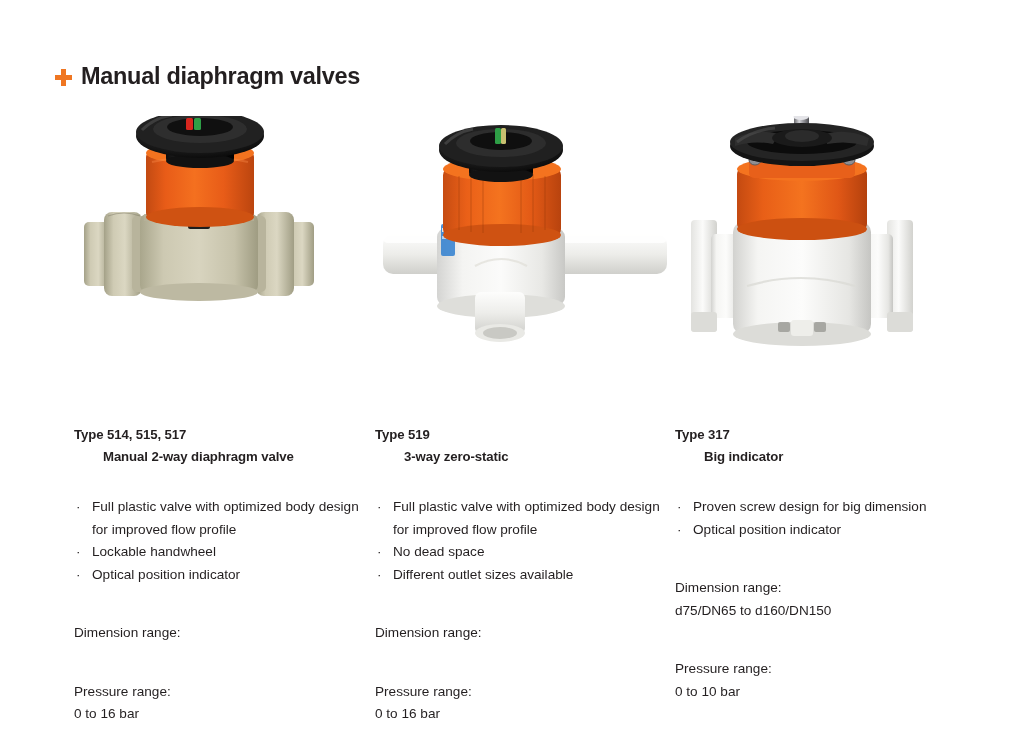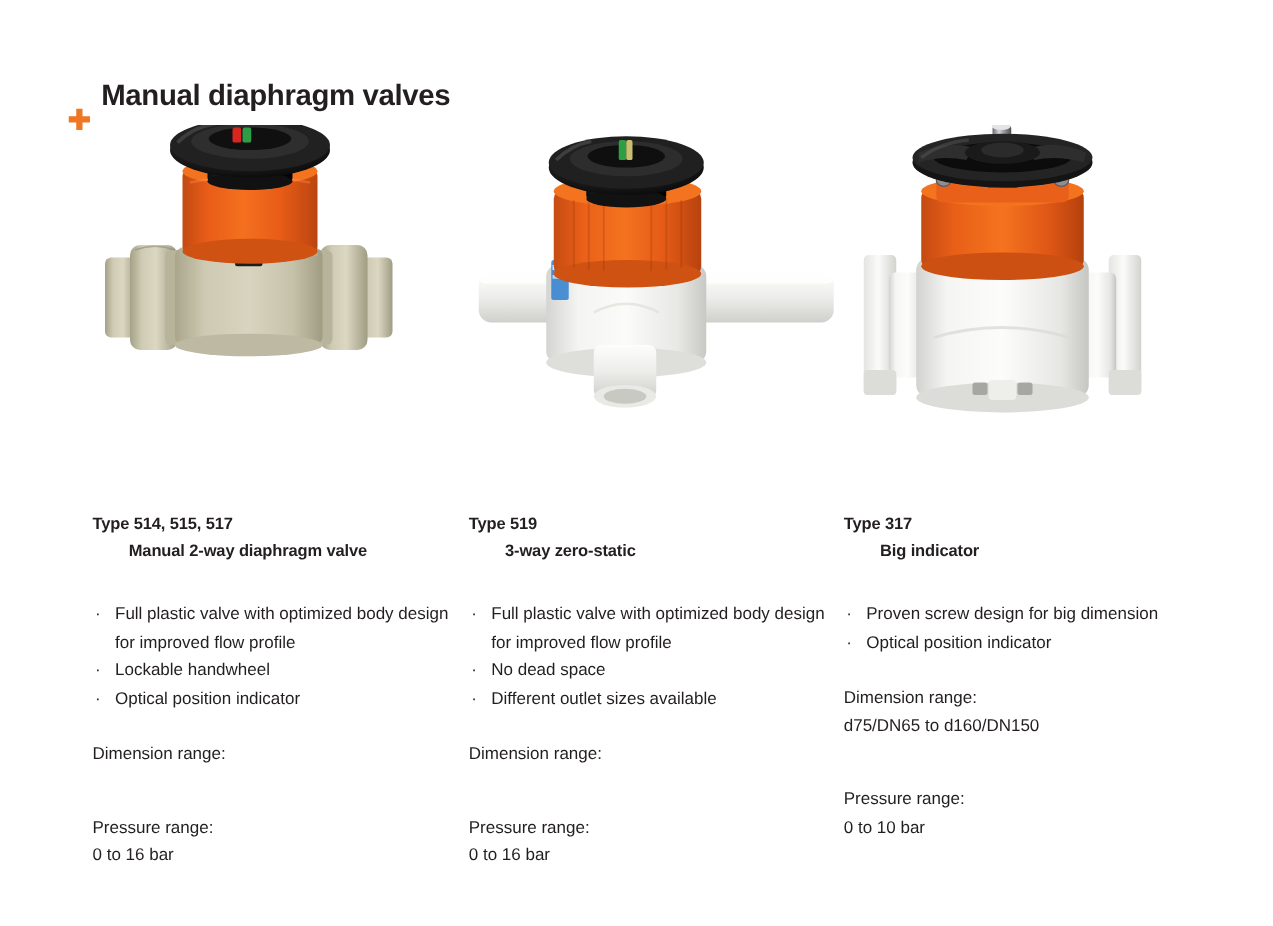--- a/index.html
+++ b/index.html
@@ -17,21 +17,21 @@
     color: #231f20;
     -webkit-font-smoothing: antialiased;
   }
 
   
   .page-header {
     position: absolute;
     left: 55px;
     top: 48px;
     display: flex;
-    align-items: flex-end;
+    align-items: center;
     gap: 9px;
   }
   .plus-icon {
     width: 17px;
     height: 17px;
     position: relative;
     flex: 0 0 auto;
     margin-top: 3px;
   }
   .plus-icon::before,
@@ -57,21 +57,21 @@
 
   
   .columns {
     position: absolute;
     left: 0;
     top: 100px;
     width: 1018px;
   }
   .column {
     position: absolute;
-    top: 0;
+    top: 16px;
     width: 300px;
   }
   .column.col-0 { left: 74px; }
   .column.col-1 { left: 375px; }
   .column.col-2 { left: 675px; }
 
   
   .valve-stage {
     position: relative;
     width: 300px;
@@ -123,21 +123,21 @@
   }
   .feature-item .bullet {
     position: absolute;
     left: 2px;
     top: 0;
     font-size: 13.6px;
     line-height: 22.5px;
     color: #231f20;
   }
   .spec-group {
-    margin-top: 22px;
+    margin-top: 36px;
   }
   .spec-group.second { margin-top: 36px; }
   .spec-label,
   .spec-value {
     font-size: 13.6px;
     line-height: 22.5px;
     color: #231f20;
   }
 </style>
 </head>

